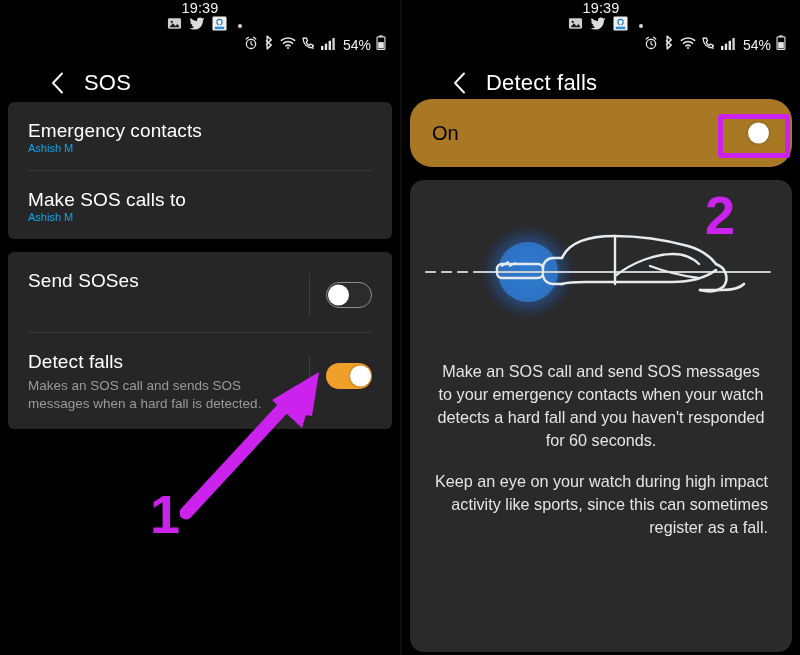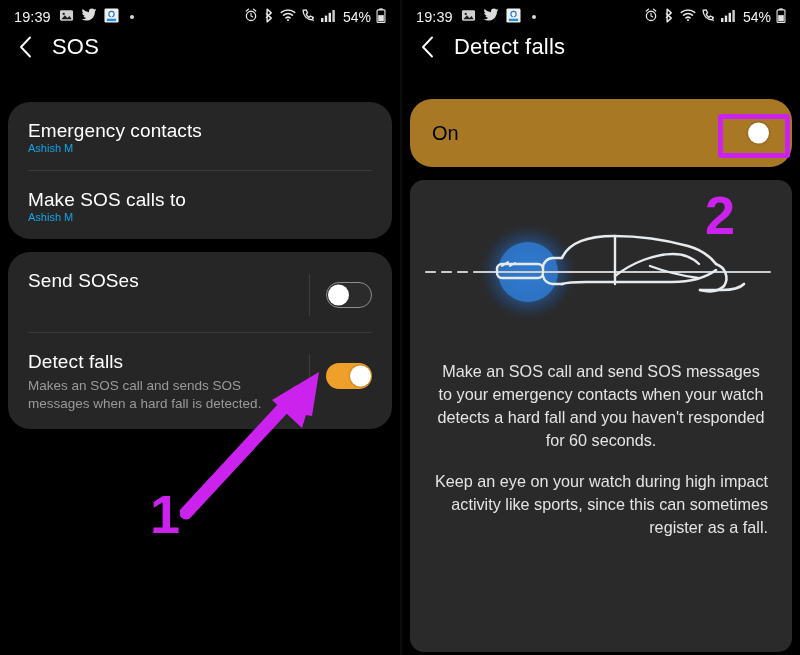--- a/index.html
+++ b/index.html
@@ -4,35 +4,35 @@
 <style>
   * { margin:0; padding:0; box-sizing:border-box; }
   html,body { width:800px; height:655px; background:#000; overflow:hidden; }
   body { font-family:"Liberation Sans", sans-serif; -webkit-font-smoothing:antialiased; }
 
   .screens { position:relative; width:800px; height:655px; display:flex; }
   .panel { position:relative; width:400px; height:655px; background:#000; overflow:hidden; }
   .panel.right { border-left:2px solid #0d0d0d; }
 
   
-  .statusbar { height:34px; display:flex; align-items:center; padding:0 14px; color:#e9e9e9; }
+  .statusbar { height:34px; display:flex; align-items:center; padding:0 14px; color:#e9e9e9;flex-direction:column; }
   .sb-time { font-size:14.5px; letter-spacing:.1px; color:#f2f2f2; }
   .sb-left-icons { display:flex; align-items:center; gap:7px; margin-left:8px; }
   .sb-right { margin-left:auto; display:flex; align-items:center; gap:5px; }
   .sb-batt-text { font-size:14px; color:#f2f2f2; margin-left:2px; }
   .ico { display:block; }
   .dot-ico { width:4px; height:4px; border-radius:50%; background:#d8d8d8; margin-left:4px; }
 
   
-  .appbar { height:62px; display:flex; align-items:flex-start; padding:0 12px; }
+  .appbar { height:62px; display:flex; align-items:flex-end; padding:0 12px;margin-left:32px; }
   .back-chevron { width:26px; height:26px; display:flex; align-items:center; justify-content:center; }
   .appbar-title { font-size:22px; color:#fff; margin-left:14px; letter-spacing:.2px; }
 
   
-  .card { background:#262626; border-radius:22px; margin:0 8px; }
+  .card { background:#262626; border-radius:6px; margin:0 8px; }
   .card.first { margin-top:6px; }
   .card.second { margin-top:13px; }
   .row { padding:18px 20px 16px 20px; position:relative; display:flex; align-items:flex-start; }
   .row-text { flex:1; min-width:0; }
   .row-title { font-size:19px; color:#fff; font-weight:400; letter-spacing:.1px; }
   .row-sub-orange { font-size:11px; color:#0ea5e9; margin-top:0; }
   .row-sub { font-size:13.5px; color:#9a9a9a; margin-top:4px; line-height:1.35; max-width:260px; }
   .divider { height:1px; background:#3a3a3a; margin:0 20px; }
 
   .toggle-cell { display:flex; align-items:center; padding-left:16px; margin-top:4px; border-left:1px solid #3d3d3d; height:42px; }

